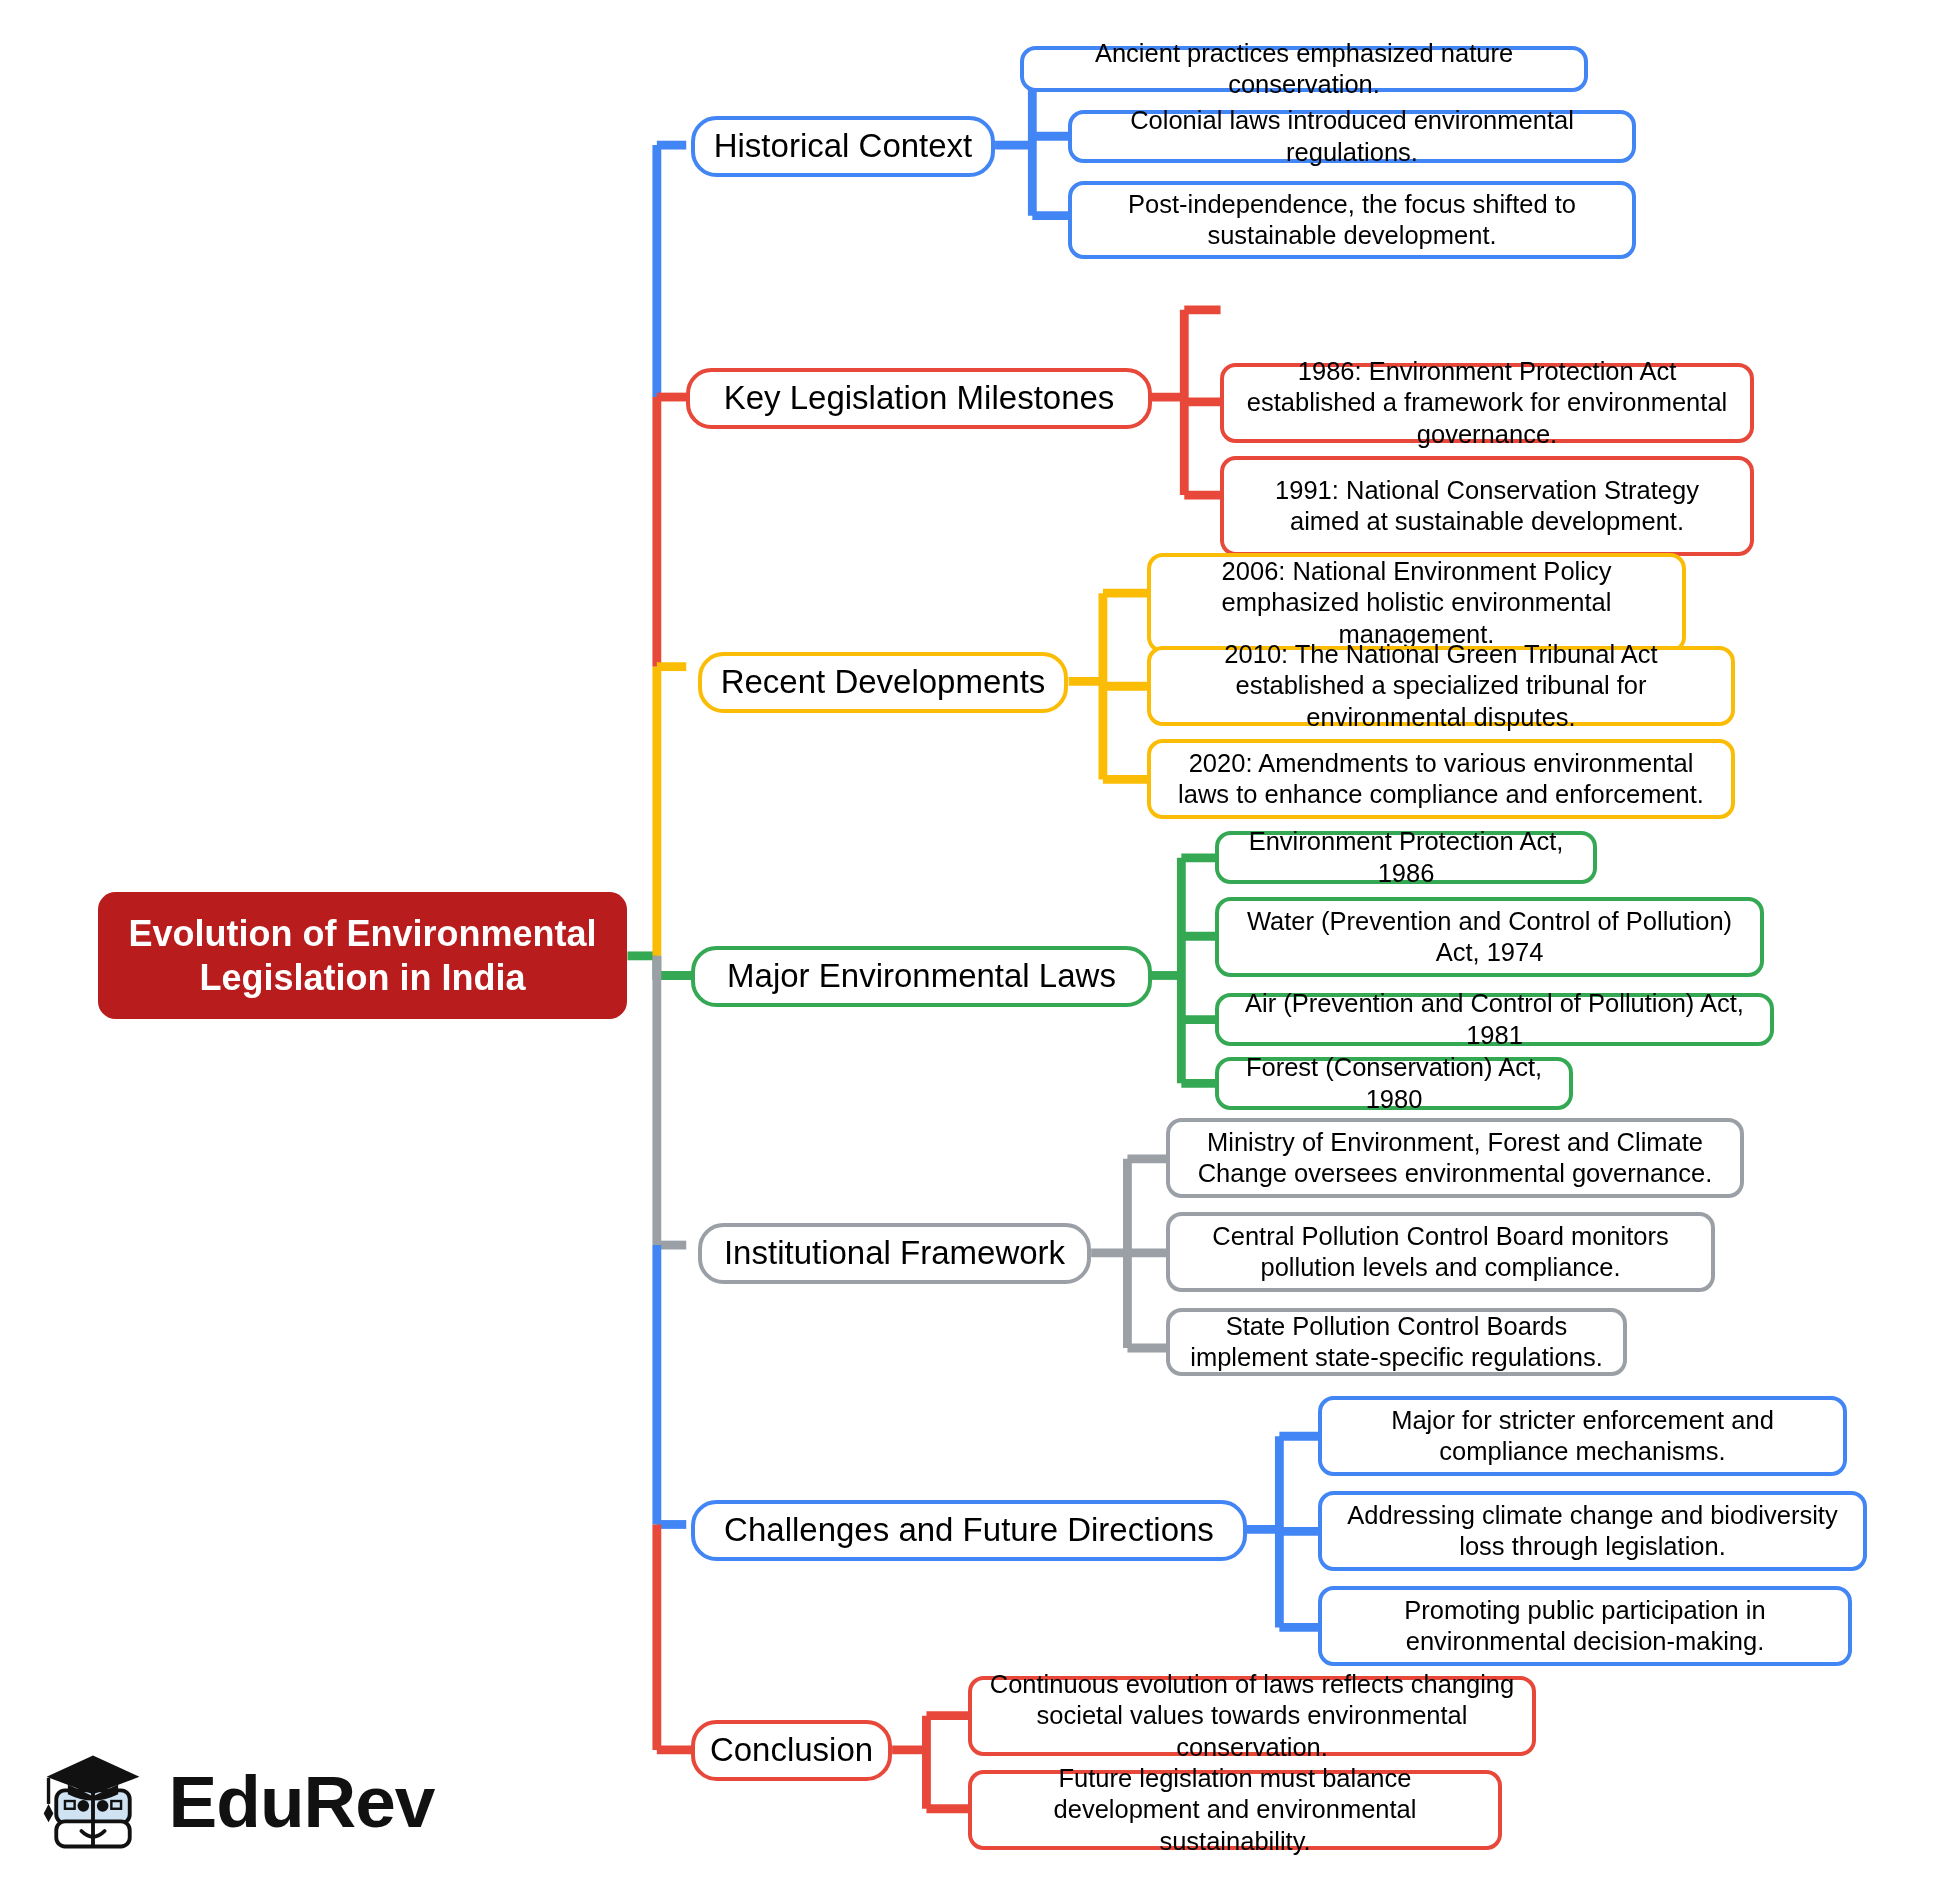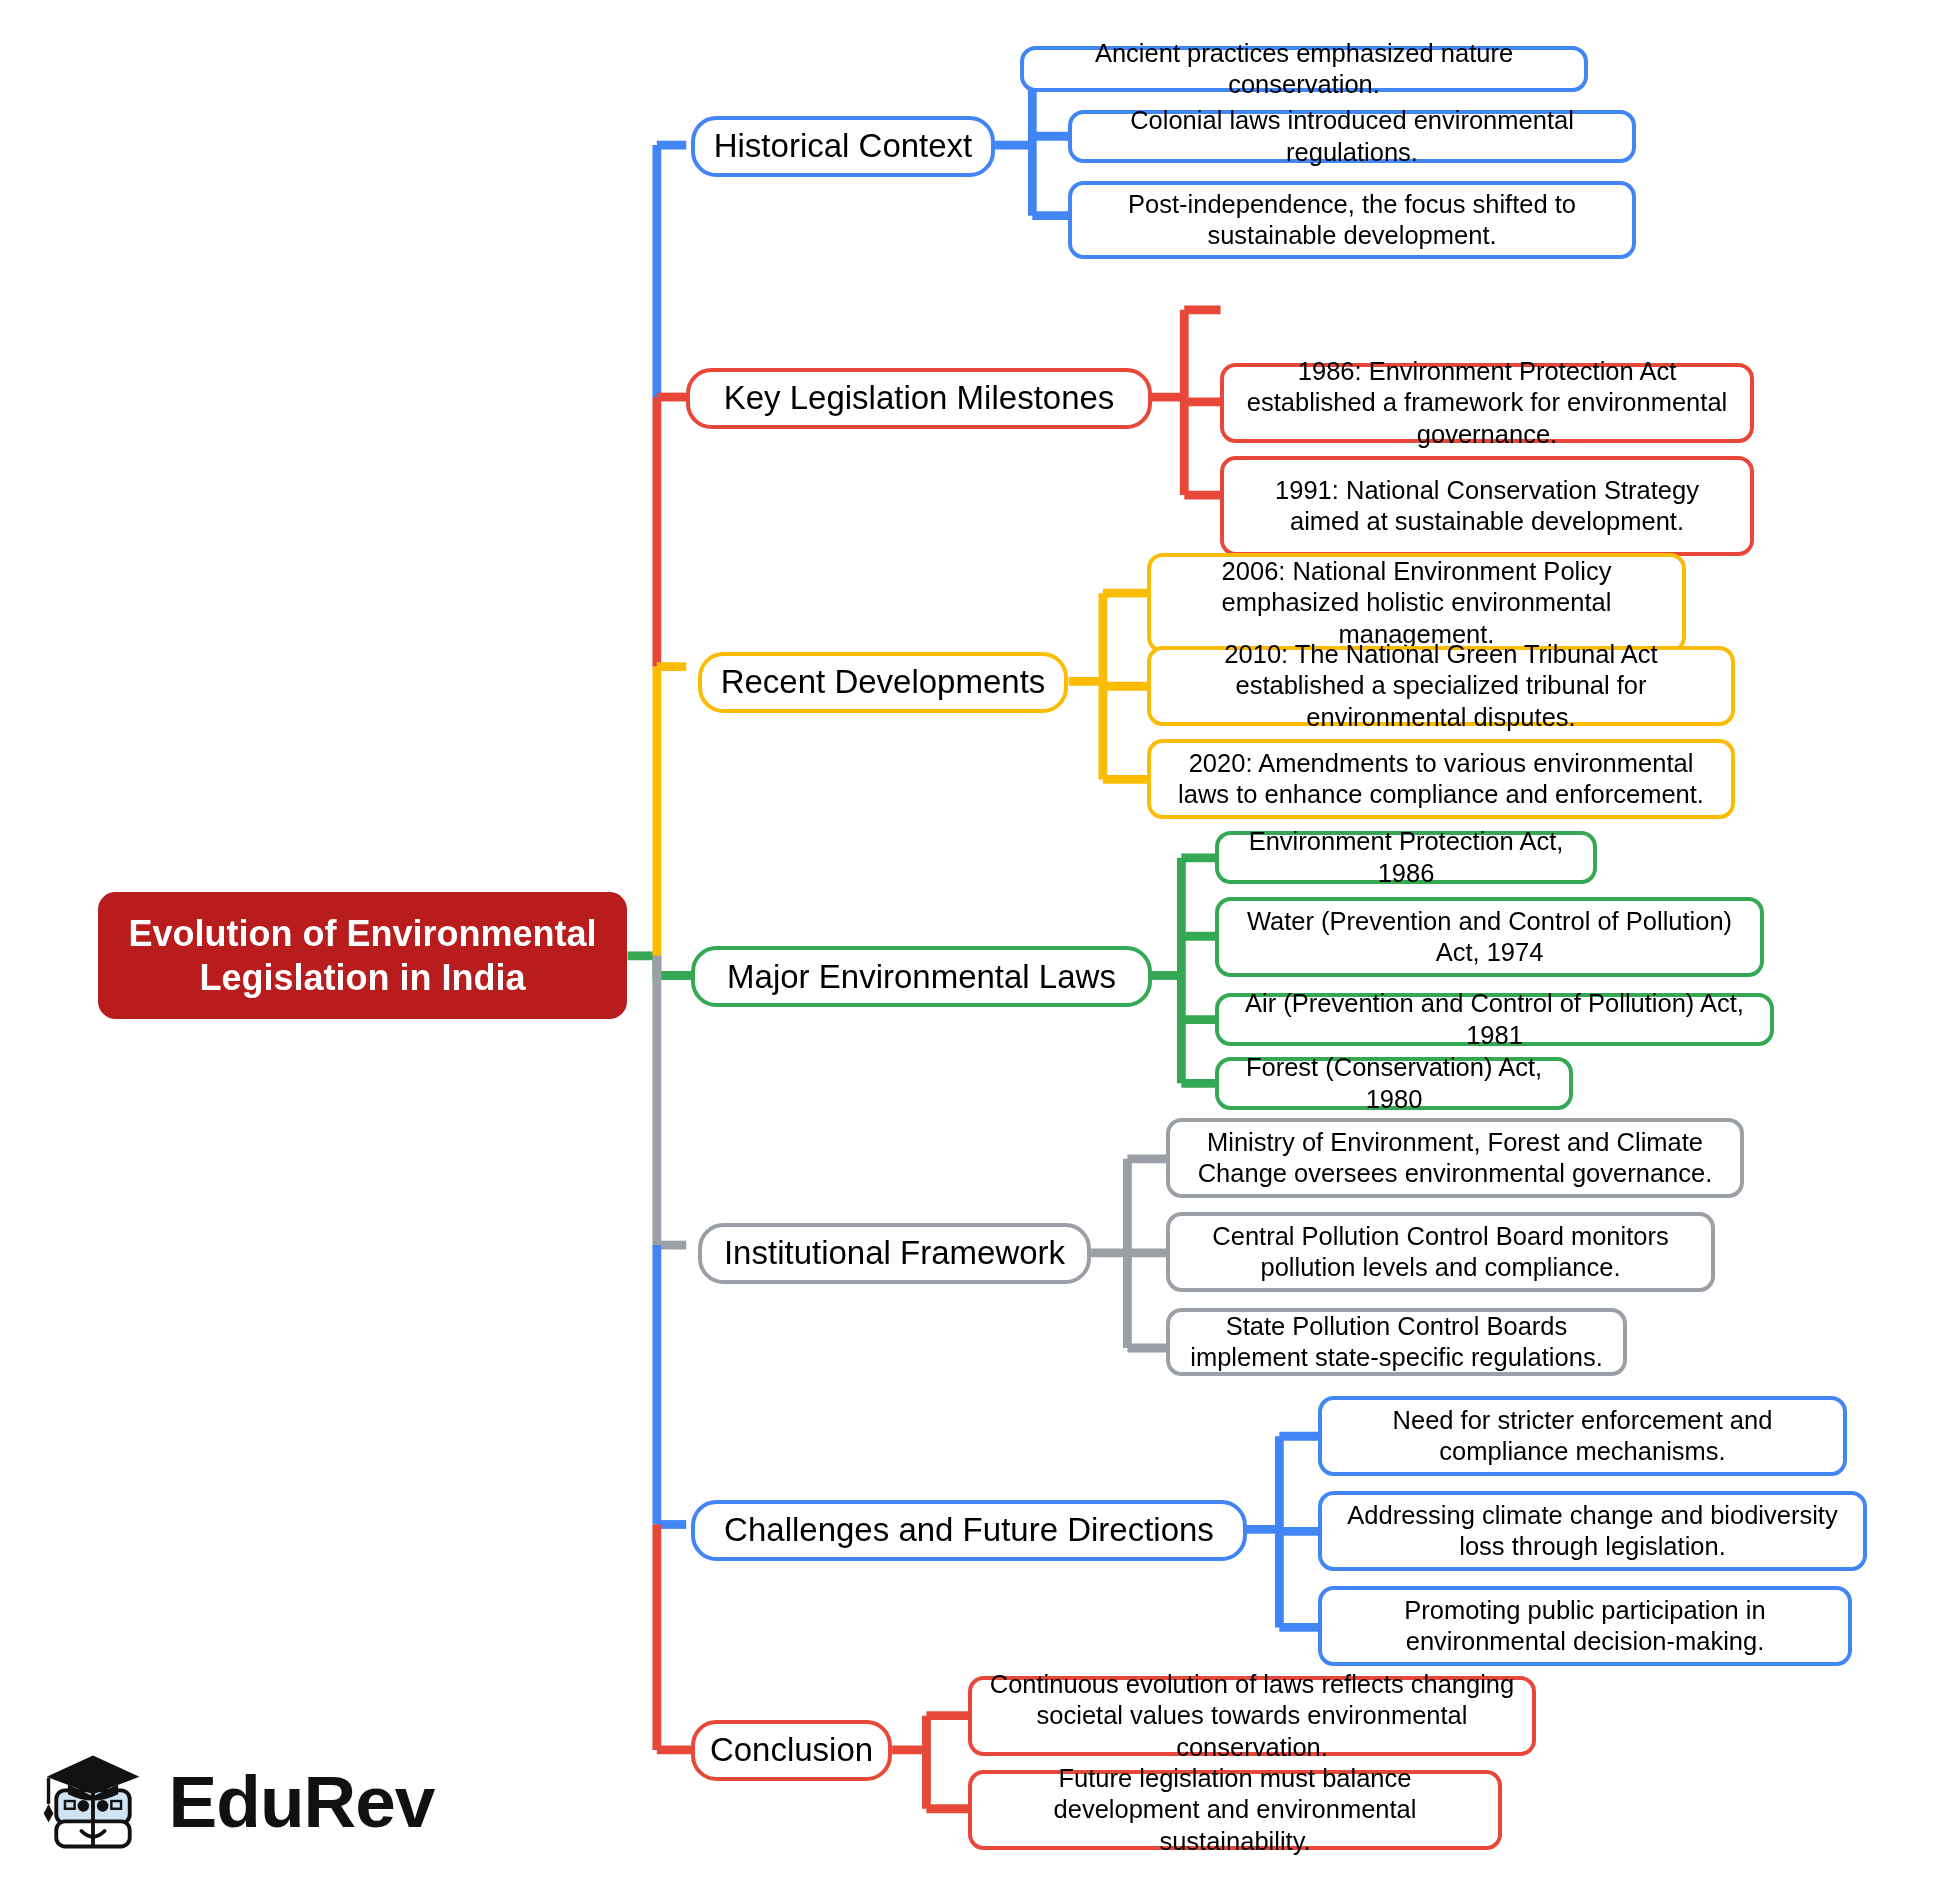--- a/index.html
+++ b/index.html
@@ -202,21 +202,21 @@
   <div class="node leaf-node c-yellow" style="left:1147px; top:553px; width:539px; height:100px;justify-content:center;">
     <span>2006: National Environment Policy emphasized holistic environmental management.</span>
   </div>
   <div class="node leaf-node c-yellow" style="left:1147px; top:646px; width:588px; height:80px;">
     <span>2010: The National Green Tribunal Act established a specialized tribunal for environmental disputes.</span>
   </div>
   <div class="node leaf-node c-yellow" style="left:1147px; top:739px; width:588px; height:80px;">
     <span>2020: Amendments to various environmental laws to enhance compliance and enforcement.</span>
   </div>
 
-  <div class="node branch-node c-green" style="left:691px; top:946px; width:461px; height:61px;align-items:flex-end;">
+  <div class="node branch-node c-green" style="left:691px; top:946px; width:461px; height:61px;">
     <span>Major Environmental Laws</span>
   </div>
 
   <div class="node leaf-node c-green" style="left:1215px; top:831px; width:382px; height:53px;">
     <span>Environment Protection Act, 1986</span>
   </div>
   <div class="node leaf-node c-green" style="left:1215px; top:897px; width:549px; height:80px;">
     <span>Water (Prevention and Control of Pollution) Act, 1974</span>
   </div>
   <div class="node leaf-node c-green" style="left:1215px; top:993px; width:559px; height:53px;">
@@ -238,21 +238,21 @@
   </div>
   <div class="node leaf-node c-grey" style="left:1166px; top:1308px; width:461px; height:68px;">
     <span>State Pollution Control Boards implement state-specific regulations.</span>
   </div>
 
   <div class="node branch-node c-blue" style="left:691px; top:1500px; width:556px; height:61px;">
     <span>Challenges and Future Directions</span>
   </div>
 
   <div class="node leaf-node c-blue" style="left:1318px; top:1396px; width:529px; height:80px;">
-    <span>Need for stricter enforcement and compliance mechanisms.</span>
+    <span>Major for stricter enforcement and compliance mechanisms.</span>
   </div>
   <div class="node leaf-node c-blue" style="left:1318px; top:1491px; width:549px; height:80px;">
     <span>Addressing climate change and biodiversity loss through legislation.</span>
   </div>
   <div class="node leaf-node c-blue" style="left:1318px; top:1586px; width:534px; height:80px;">
     <span>Promoting public participation in environmental decision-making.</span>
   </div>
 
   <div class="node branch-node c-red" style="left:691px; top:1720px; width:201px; height:61px;">
     <span>Conclusion</span>

